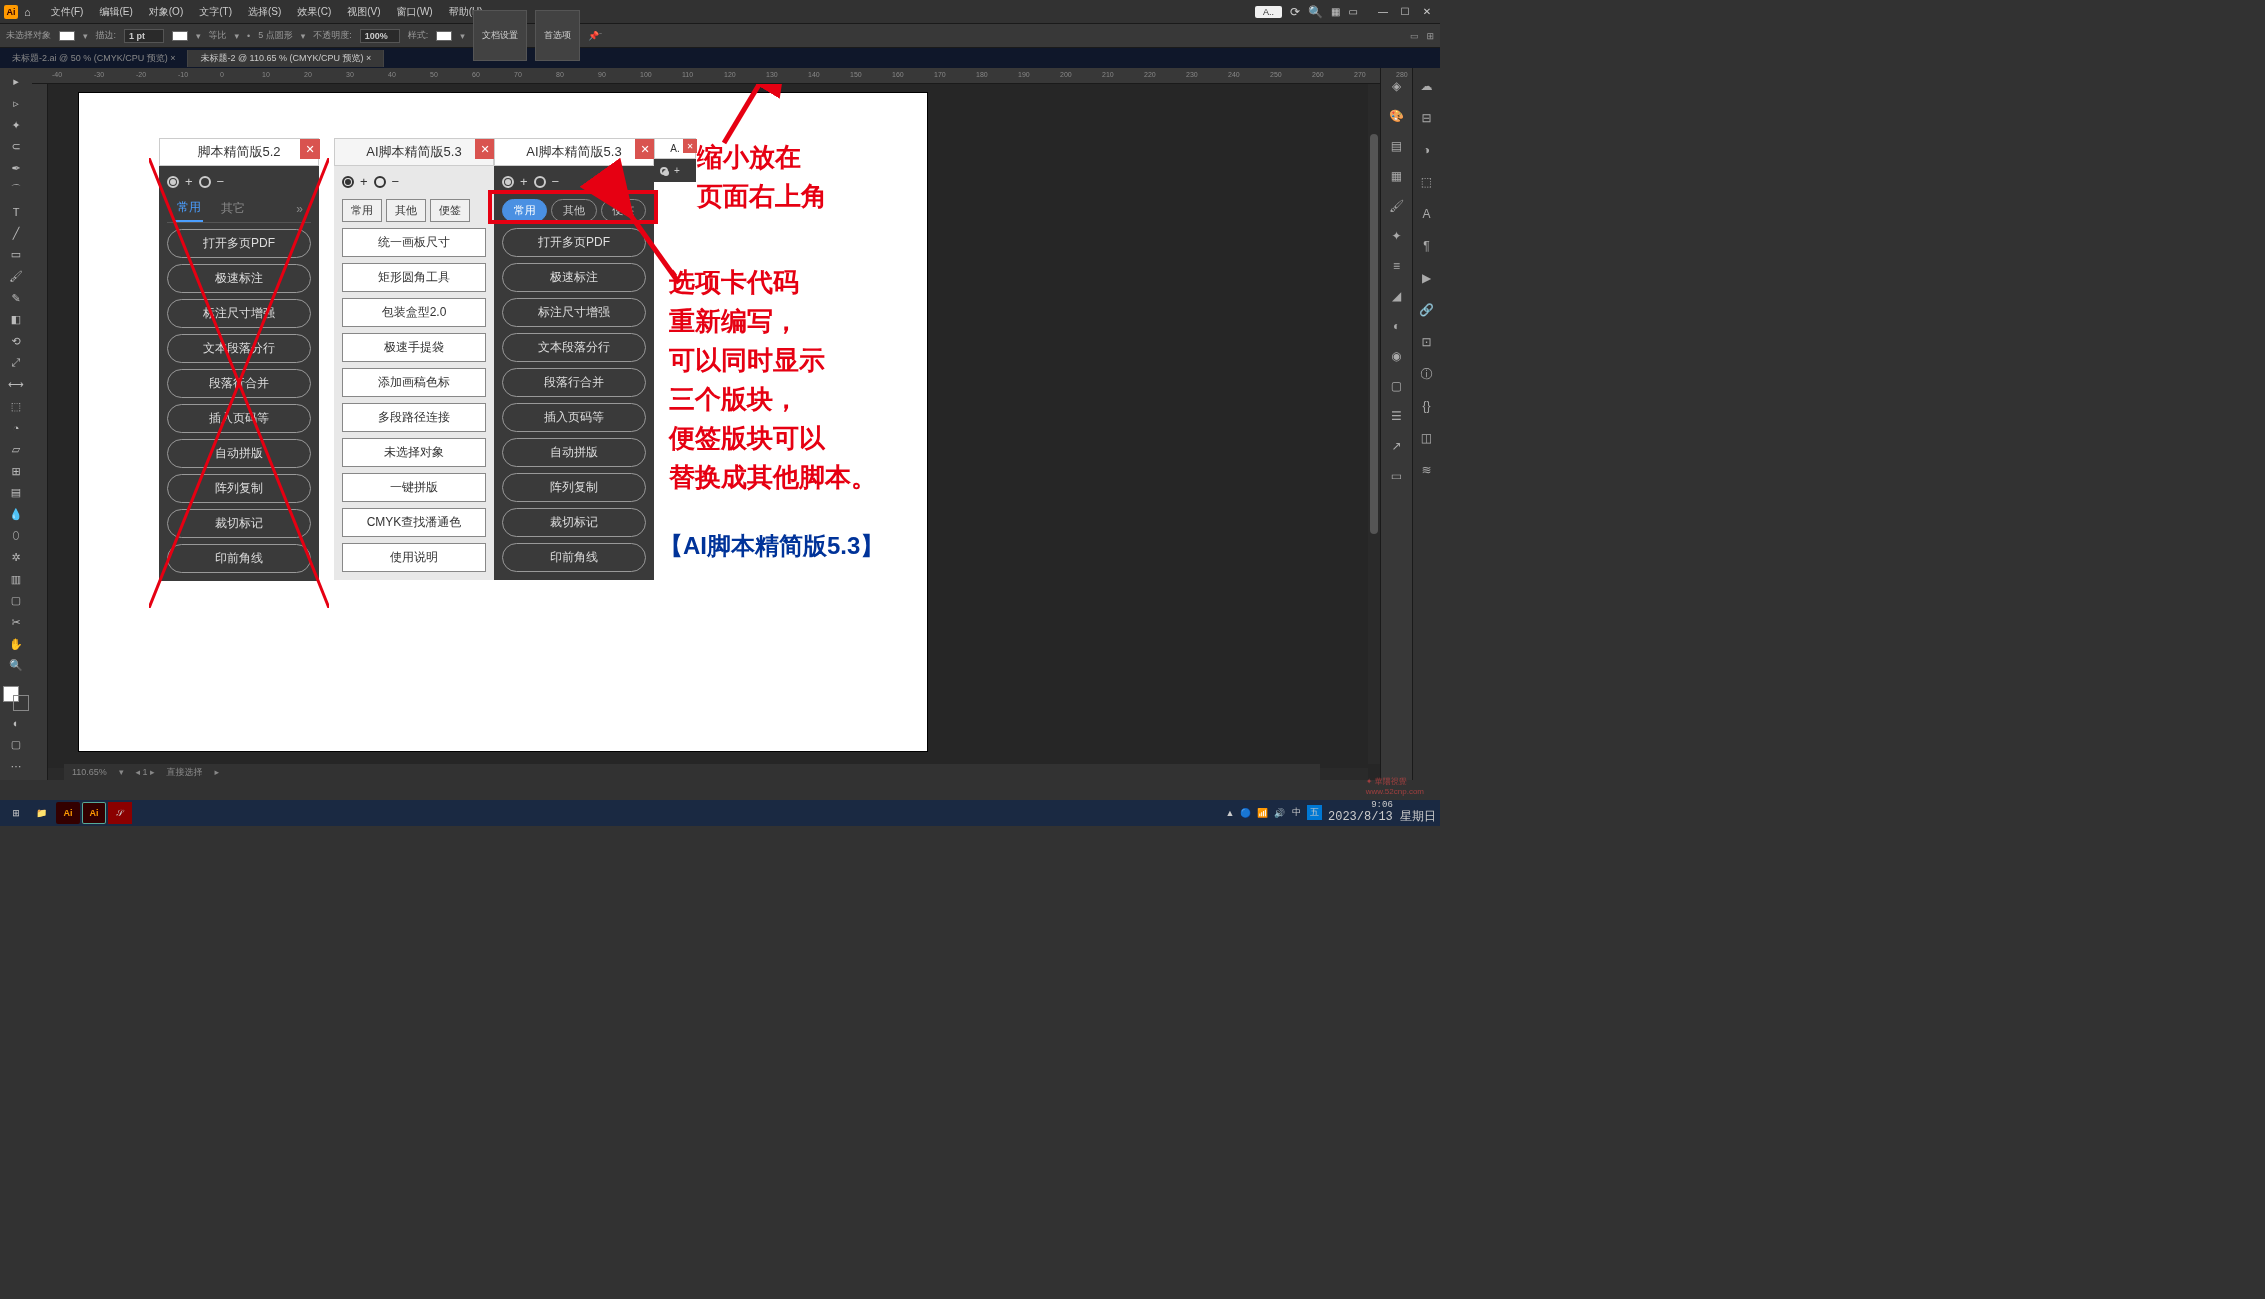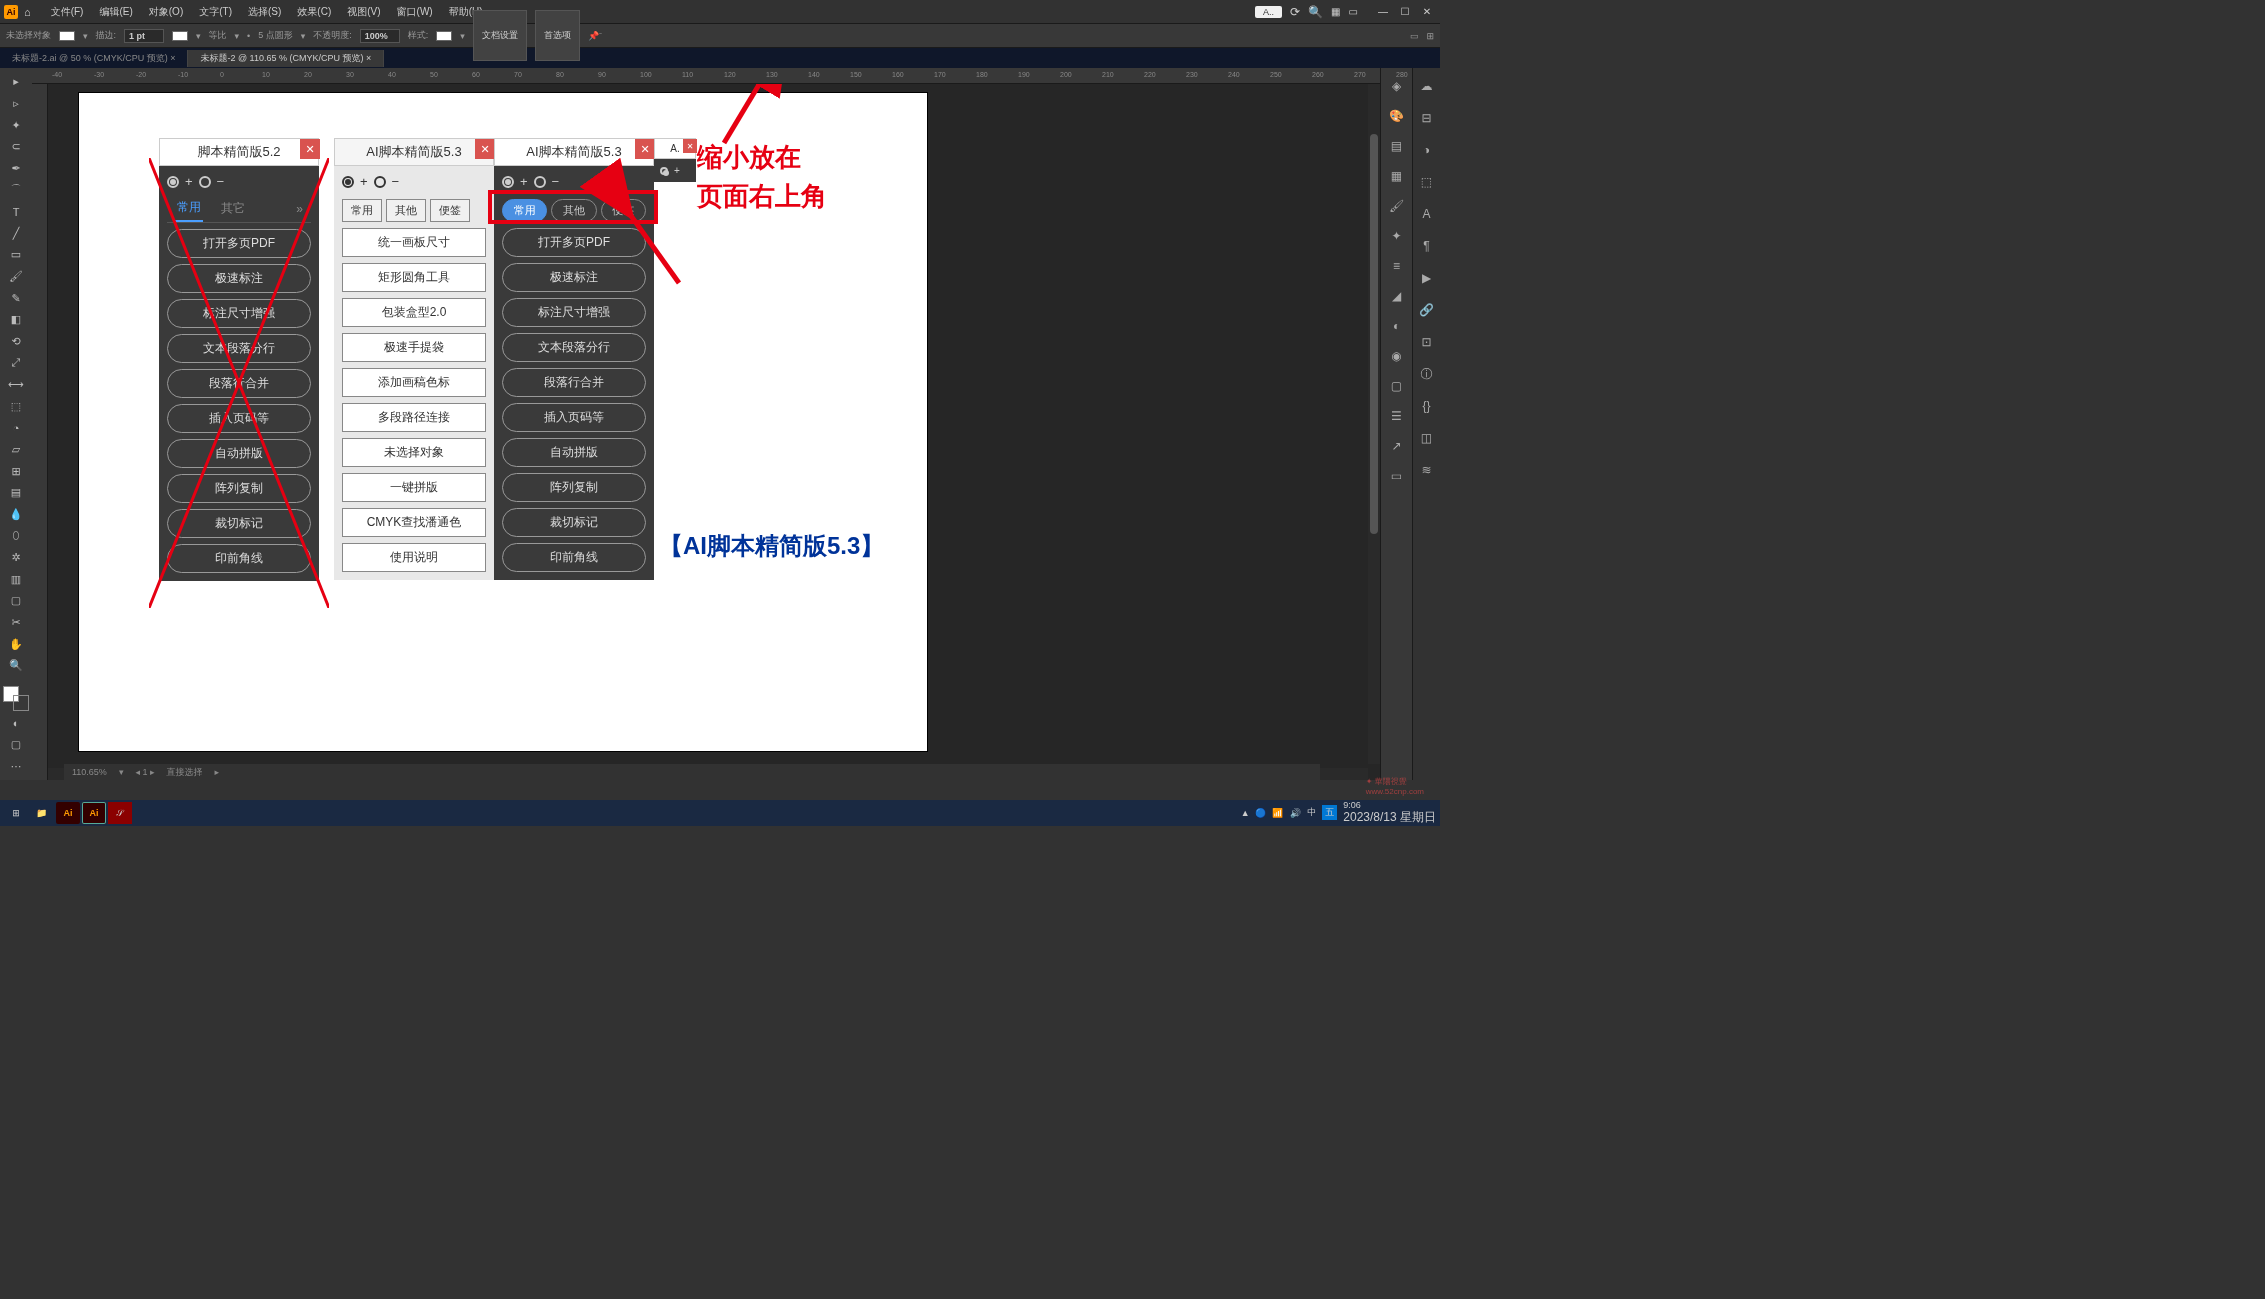--- a/index.html
+++ b/index.html
@@ -312,20 +312,26 @@
           </div>
           <div class="panel-body dark" style="padding:6px;">
             <div class="radio-row" style="font-size:10px;">
               <span class="radio-dot sel" style="width:8px;height:8px;"></span> +
             </div>
           </div>
         </div>
 
         <div class="annot" style="left:618px;top:45px;white-space:pre-line;">缩小放在
 页面右上角</div>
+        <div class="annot" style="left:590px;top:170px;white-space:pre-line;">选项卡代码
+重新编写，
+可以同时显示
+三个版块，
+便签版块可以
+替换成其他脚本。</div>
         <div class="annot blue" style="left:580px;top:435px;font-size:24px;">【AI脚本精简版5.3】</div>
 
         <svg class="arrow" style="left:615px;top:-10px;width:100px;height:60px;overflow:visible;">
           <defs>
               <marker id="ah1" markerWidth="12" markerHeight="12" refX="10" refY="5" orient="auto">
                 <path d="M0,0 L12,5 L0,10 Z" fill="#e60012"></path>
               </marker>
             </defs>
           <line x1="30" y1="60" x2="90" y2="-40" stroke="#e60012" stroke-width="5" marker-end="url(#ah1)"></line>
         </svg>
@@ -393,18 +399,18 @@
   <div class="tb-item tb-ai">Ai</div>
   <div class="tb-item tb-ai active">Ai</div>
   <div class="tb-item" style="background:#8b0000;">𝒮</div>
   <div class="tb-right">
     <span>▲</span>
     <span>🔵</span>
     <span>📶</span>
     <span>🔊</span>
     <span>中</span>
     <span style="background:#0078d4;padding:1px 3px;">五</span>
-    <div style="text-align:left;line-height:1.1;">
+    <div style="text-align:center;line-height:1.1;font-family:Liberation Mono, monospace;">
       <div>9:06</div>
       <div style="font-size:12px;">2023/8/13 星期日</div>
     </div>
   </div>
 </div>
 
 </body></html>

